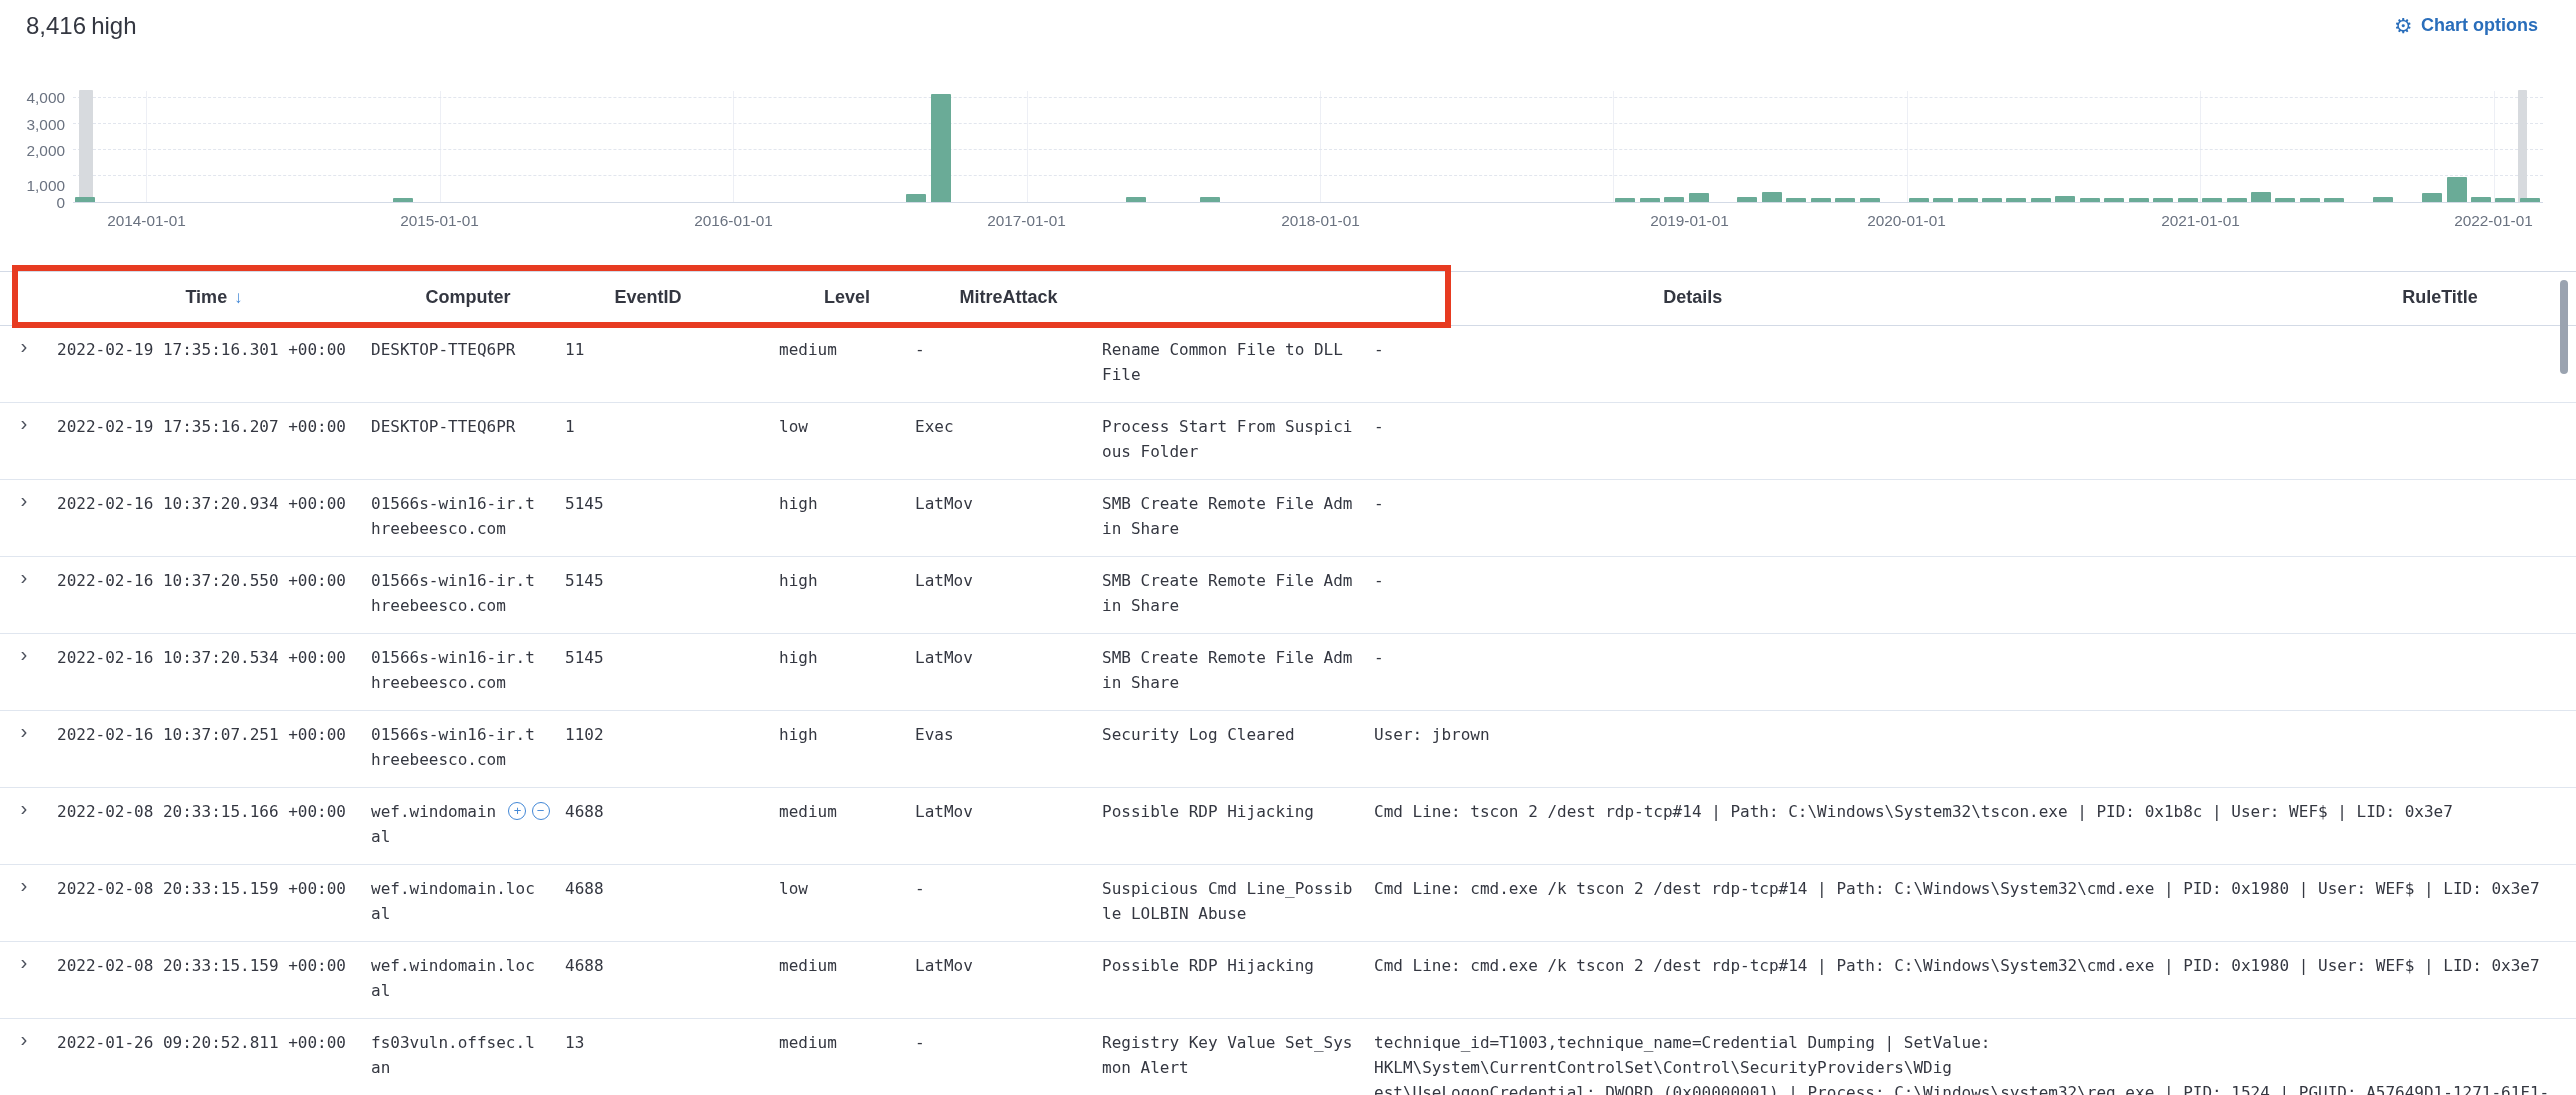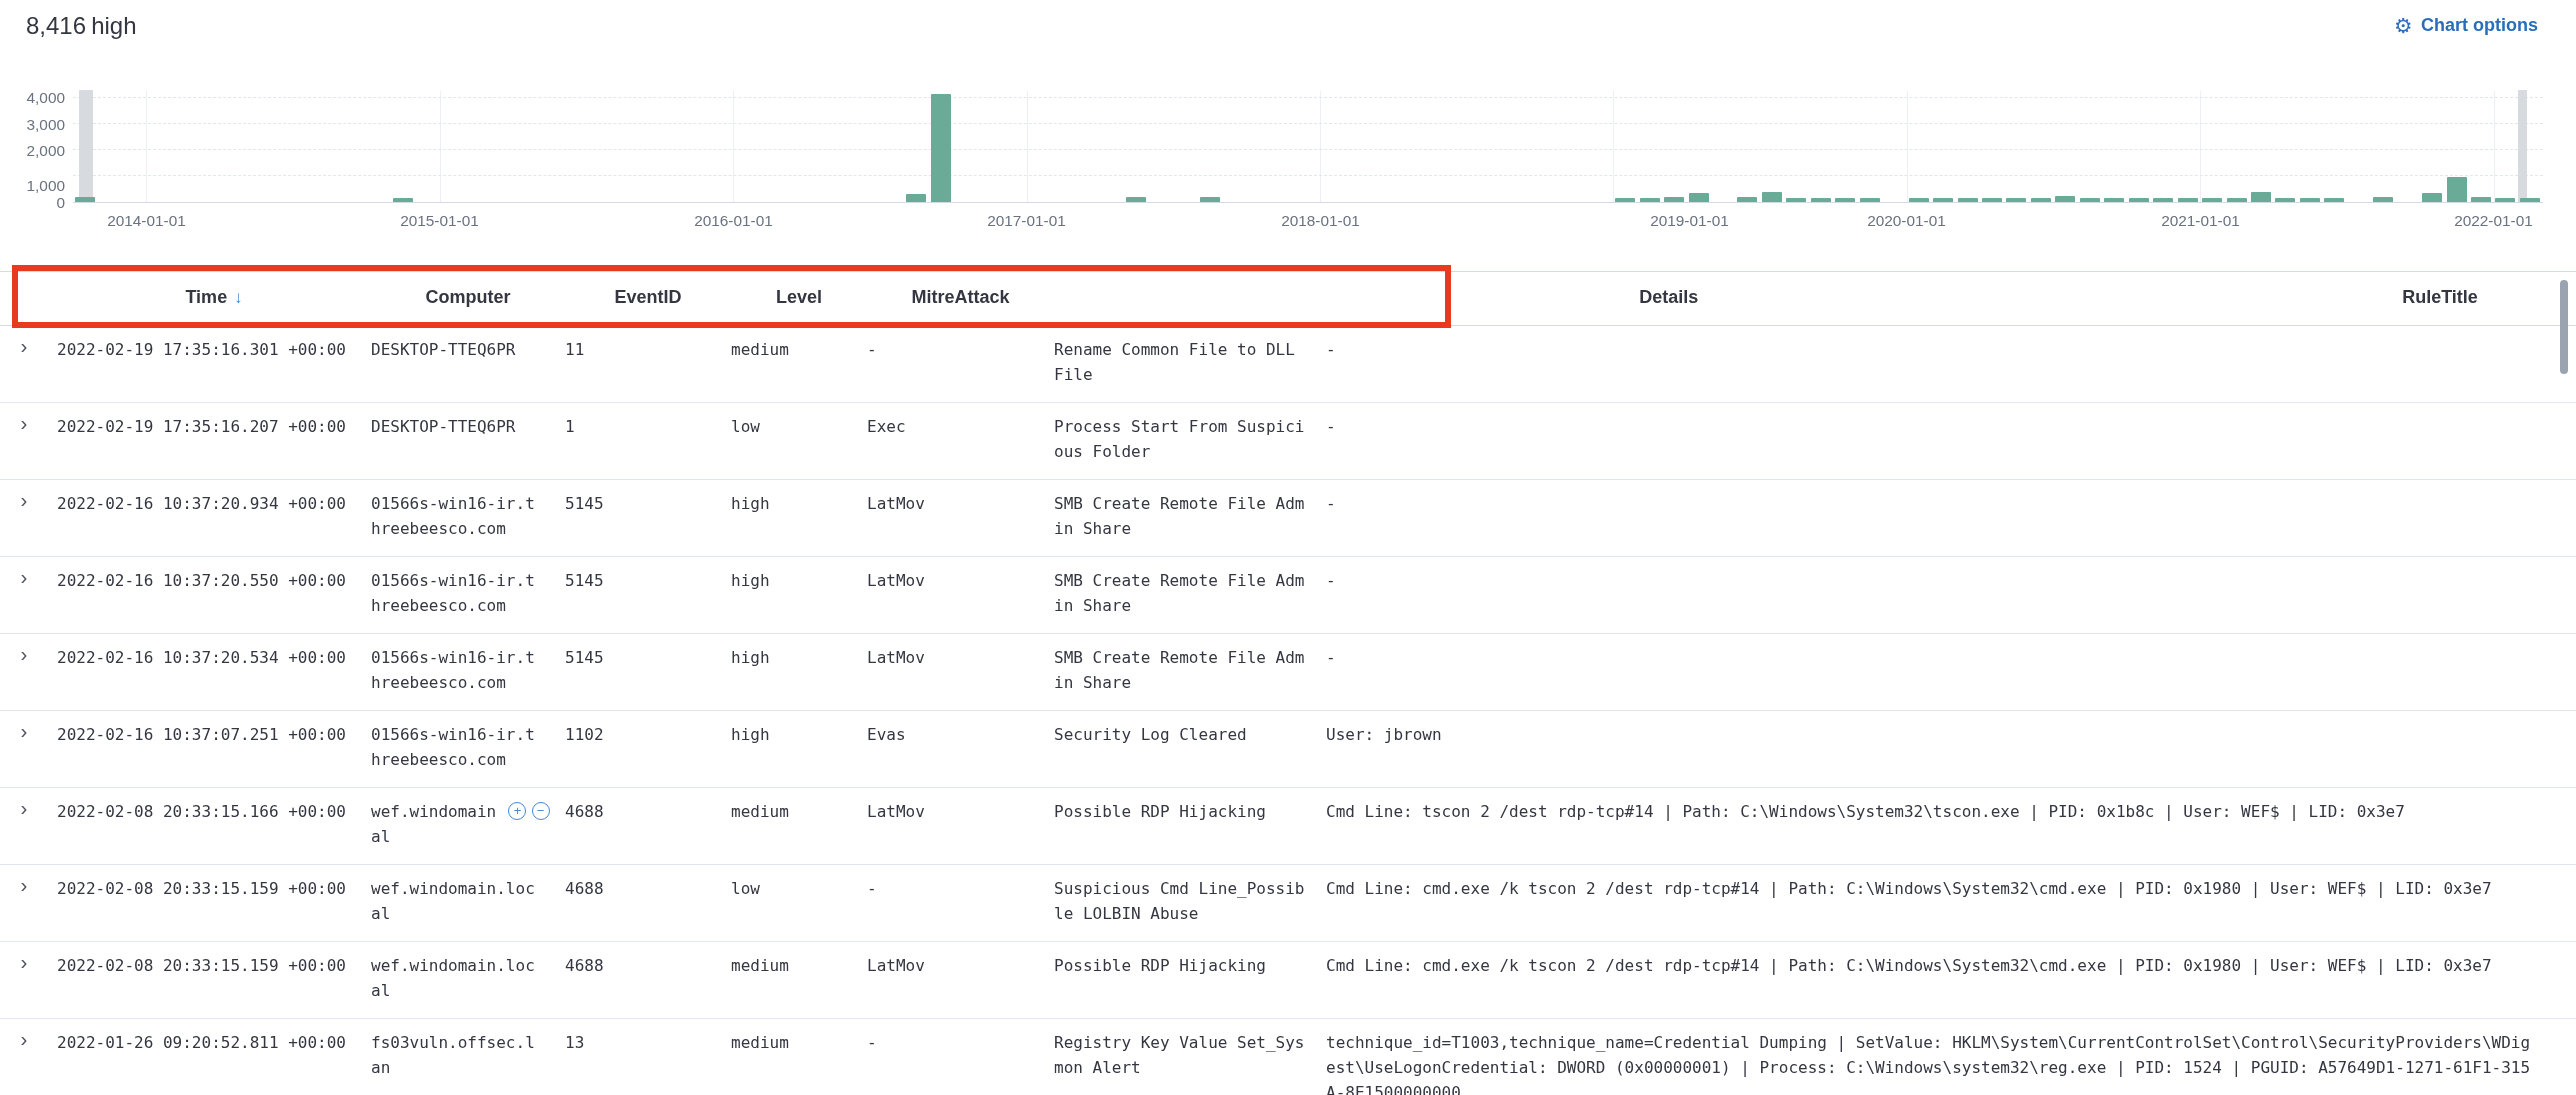--- a/index.html
+++ b/index.html
@@ -37,21 +37,21 @@
   .thead { display:flex; height:55px; border-top:0.9px solid #d3dae6; border-bottom:0.9px solid #d3dae6;text-align:center; }
   .th { font-weight:700; font-size:18px; color:#343741; padding-top:15.4px; }
   .sort-arrow { color:#4287d6; font-weight:400; font-size:17px; margin-left:6.9px; }
   .row { display:flex; align-items:flex-start; min-height:77px; border-bottom:0.9px solid #e0e6ef; }
   .cell { padding-top:11px; font-family:"DejaVu Sans Mono", monospace; font-size:16px;
           line-height:25px; color:#343741; white-space:pre-wrap; }
   .c-exp   { width:57px;  padding-left:20.6px; padding-top:9.4px; }
   .c-time  { width:314px; }
   .c-comp  { width:194px; }
   .c-event { width:166px; }
-  .c-level { width:136px; }
+  .c-level { width:136px;margin-left:48px; }
   .c-mitre { width:187px; }
   .c-rule  { width:272px; }
   .c-details { flex:1; padding-right:20.6px; }
   .chevron { font-family:"Liberation Sans",sans-serif; font-size:20.6px; color:#4b505c;
              cursor:pointer; line-height:22px; display:inline-block; }
   .filter-icon { display:inline-flex; align-items:center; justify-content:center;
                  width:18px; height:18px; border:1.7px solid #4287d6; border-radius:50%;
                  color:#4287d6; font-size:13px; line-height:13px; margin:0 2.6px;
                  vertical-align:1.7px; cursor:pointer; font-family:"Liberation Sans",sans-serif; }
 

